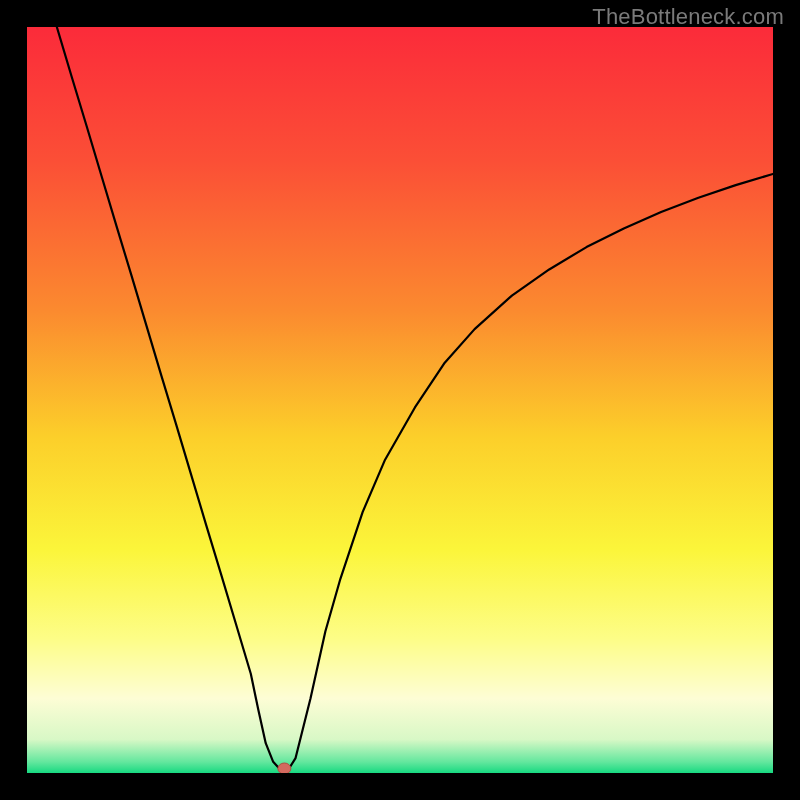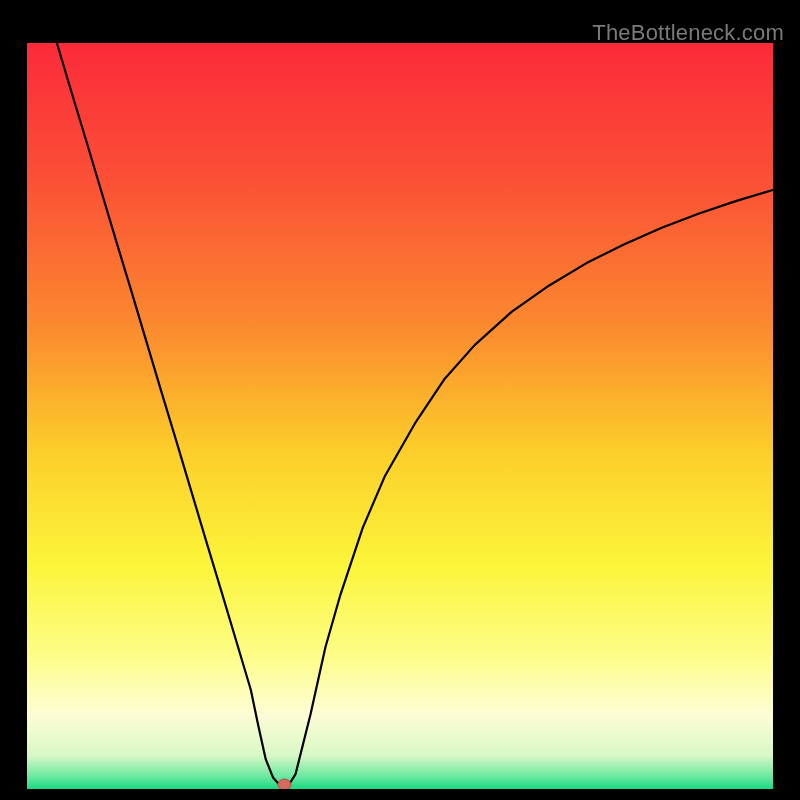--- a/index.html
+++ b/index.html
@@ -7,21 +7,21 @@
     padding: 0;
     width: 800px;
     height: 800px;
     overflow: hidden;
     background: #000;
     font-family: Arial, Helvetica, sans-serif;
   }
   .frame {
     position: absolute;
     left: 0;
-    top: 16px;
+    top: 0;
     width: 800px;
     height: 660px;
     background: #000;
   }
   .plot {
     position: absolute;
     left: 27px;
     top: 27px;
     width: 746px;
     height: 746px;

